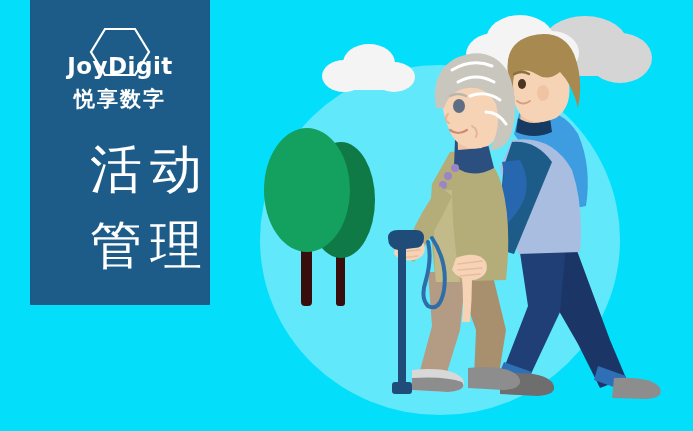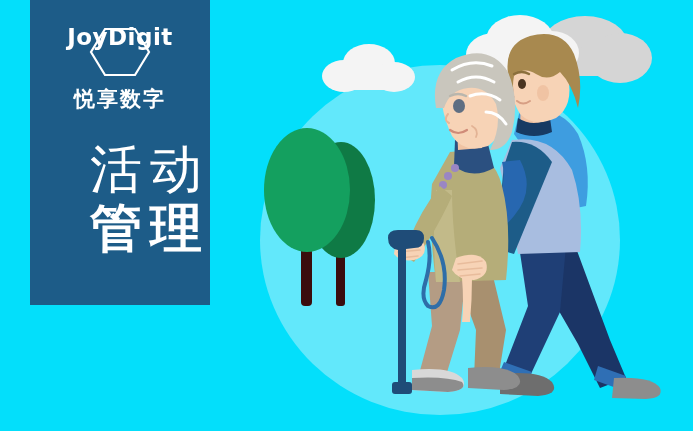--- a/index.html
+++ b/index.html
@@ -50,21 +50,21 @@
     position: relative;
     display: flex;
     flex-direction: column;
     align-items: center;
   }
   #logo-mark {
     position: relative;
     width: 150px;
     height: 52px;
     display: flex;
-    align-items: flex-start;
+    align-items: flex-end;
     justify-content: center;
   }
   #logo-hex {
     position: absolute;
     left: 50%;
     top: 50%;
     transform: translate(-50%, -50%);
     width: 64px;
     height: 52px;
   }
@@ -100,21 +100,21 @@
   }
   .headline-line {
     color: #ffffff;
     font-size: 52px;
     line-height: 1.14;
     letter-spacing: 8px;
     text-indent: 8px;
     white-space: nowrap;
   }
   .headline-line.light { font-weight: 400; }
-  .headline-line.bold  { font-weight: 700; }
+  .headline-line.bold  { font-weight: 400; margin-top: 17px; }
 </style>
 </head>
 <body>
 
 <div id="poster">
 
   <svg id="artwork" viewBox="0 0 693 431">
 
     <rect x="0" y="0" width="693" height="431" fill="#03dffb"></rect>
 

